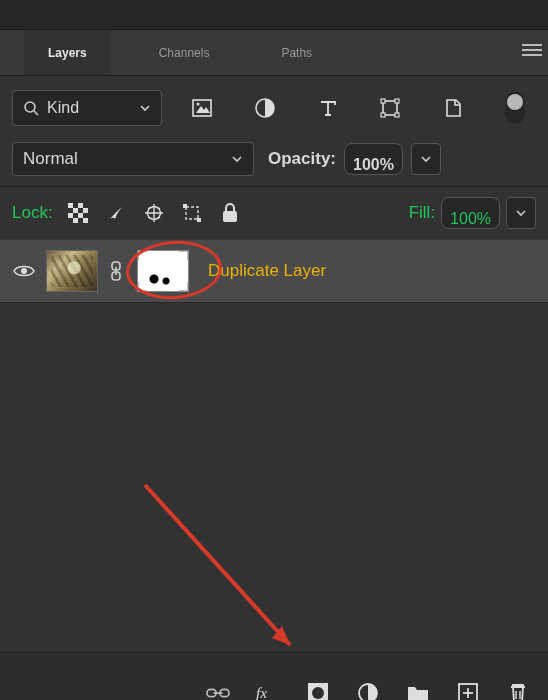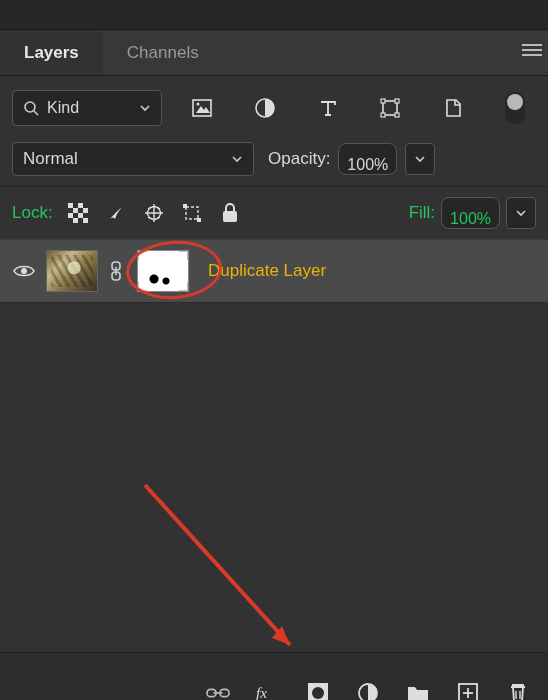--- a/index.html
+++ b/index.html
@@ -21,23 +21,24 @@
     display: flex;
     align-items: stretch;
     background: #383838;
     border-bottom: 1px solid #1a1a1a;
     height: 46px;
   }
   .tab {
     padding: 0 24px;
     display: flex;
     align-items: center;
-    font-size: 17px;
+    font-size: 12px;
     color: #999;
     cursor: pointer;
+    margin-left: 24px;
   }
   .tab.active {
     background: #323232;
     color: #e8e8e8;
     font-weight: 600;
   }
   .filter-row {
     display: flex;
     align-items: center;
     padding: 14px 12px 10px 12px;
@@ -70,21 +71,21 @@
   }
   .blend-row {
     display:flex; align-items:center; padding: 6px 12px 10px 12px; gap:14px;
     border-bottom: 1px solid #252525;
   }
   .blend-dd {
     display:flex; align-items:center; justify-content:space-between;
     background:#262626; border:1px solid #555; border-radius:4px;
     height: 34px; padding: 0 10px; width: 242px; font-size:17px;
   }
-  .opacity-group { display:flex; align-items:center; gap:8px; font-size:17px; }
+  .opacity-group { display:flex; align-items:center; gap:8px; font-size:17px;font-weight:bold; }
   .pct-box {
     background:#262626; border:1px solid #555; border-radius:8px;
     height:32px; padding:0 8px; display:flex; align-items:flex-end; font-size:16px;
   }
   .pct-chev {
     background:#262626; border:1px solid #555; border-radius:4px;
     width:30px; height:32px; display:flex; align-items:center; justify-content:center;
   }
   .lock-row {
     display:flex; align-items:center; padding: 10px 12px; gap:14px;
@@ -166,20 +167,21 @@
 
 <div class="menu-bars">
   <span></span>
     <span></span>
     <span></span>
 </div>
 
 <div class="tabs">
   <div class="tab active">Layers</div>
   <div class="tab">Channels</div>
+  <div class="tab">Paths</div>
 </div>
 
 <div class="filter-row">
   <div class="kind-dd">
     <div class="kind-left">
       <svg width="16" height="16" viewBox="0 0 16 16">
           <circle cx="7" cy="7" r="5" fill="none" stroke="#ccc" stroke-width="1.6"></circle>
           <line x1="11" y1="11" x2="15" y2="15" stroke="#ccc" stroke-width="1.6"></line>
         </svg>
       <span>Kind</span>

